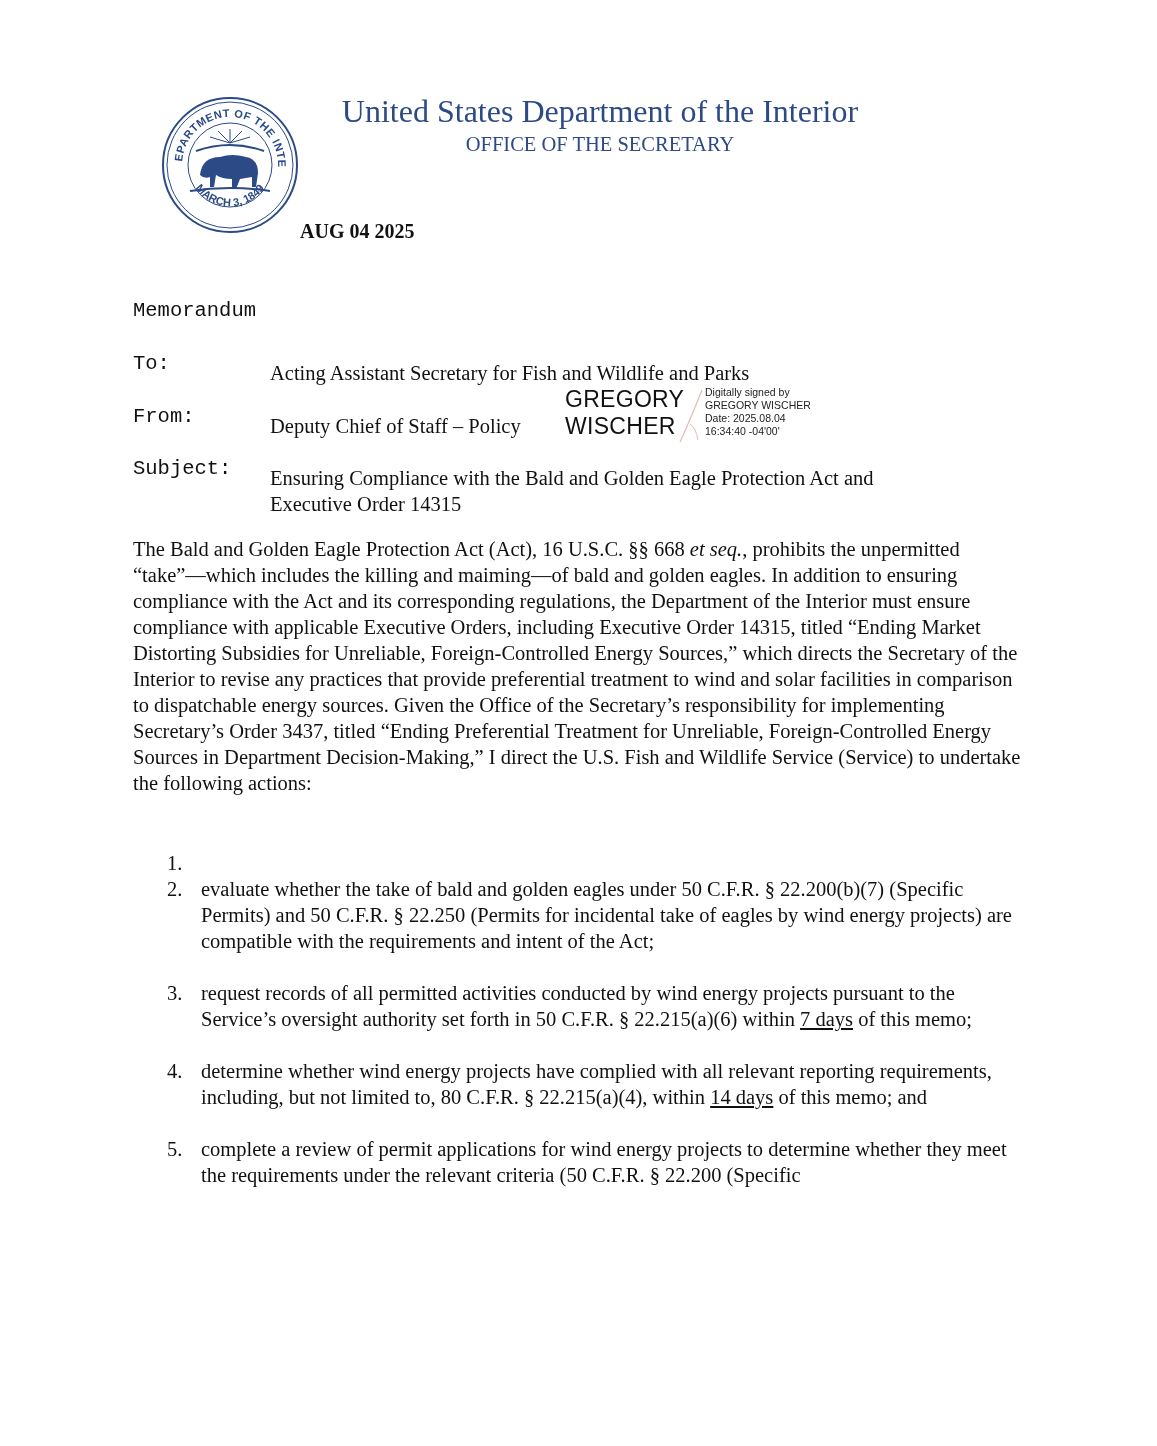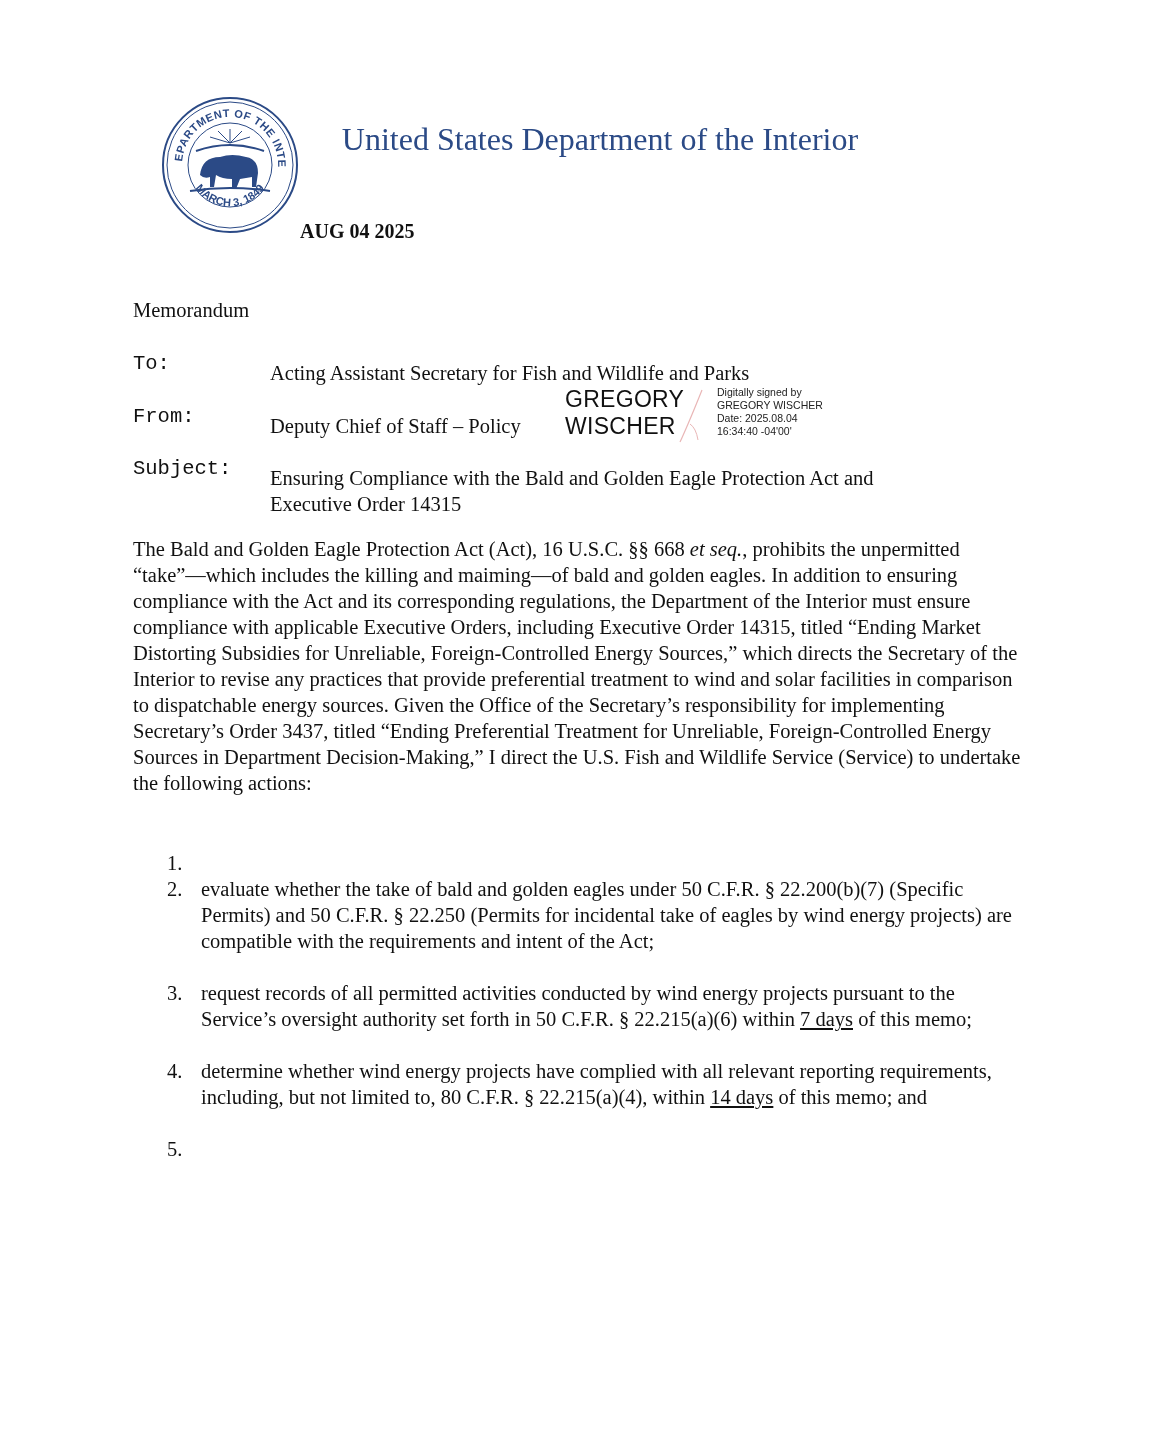--- a/index.html
+++ b/index.html
@@ -1,34 +1,34 @@
 <!DOCTYPE html>
 <html><head>
 <meta charset="utf-8">
 <style>
   html, body { margin: 0; padding: 0; background: #ffffff; }
   body { width: 1157px; height: 1446px; position: relative; overflow: hidden;
          font-family: "Liberation Serif", "DejaVu Serif", serif; color: #111; }
   .seal { position: absolute; left: 160px; top: 95px; width: 140px; height: 140px; }
-  .letterhead { position: absolute; left: 300px; top: 120px; width: 600px; text-align: center; color: #2b4a86; }
+  .letterhead { position: absolute; left: 300px; top: 92px; width: 600px; text-align: center; color: #2b4a86; }
   .lh-title { font-size: 32px; line-height: 38px; }
   .lh-office { font-size: 20.5px; line-height: 24px; margin-top: 2px; }
   .lh-city { font-size: 20.5px; line-height: 26px; }
   .date { position: absolute; left: 300px; top: 220px; width: 600px; text-align: left;
           font-size: 20px; font-weight: bold; color: #111; }
-  .memo-label { position: absolute; left: 133px; top: 299px; font-size: 20.5px; }
+  .memo-label { position: absolute; left: 133px; top: 299px; font-size: 20.5px; font-family: Liberation Mono, monospace; }
   .hdr-row { position: absolute; left: 133px; font-size: 20.5px; line-height: 26px; }
   .hdr-key { position: absolute; left: 0; top: 0; width: 130px; font-family: Liberation Mono, monospace; }
   .hdr-val { position: absolute; left: 137px; top: 0; width: 720px; margin-top: 9px; }
   .sig { position: absolute; left: 561px; top: 386px; width: 280px; height: 60px; }
   .sig-name { position: absolute; left: 4px; top: 0; font-family: "Liberation Sans", "DejaVu Sans", sans-serif;
               font-size: 23px; line-height: 27px; color: #111; letter-spacing: 0.3px; }
   .sig-mark { position: absolute; left: 115px; top: 2px; width: 30px; height: 56px; }
   .sig-meta { position: absolute; left: 144px; top: 0px; font-family: "Liberation Sans", "DejaVu Sans", sans-serif;
-              font-size: 10.5px; line-height: 13px; color: #222; margin-left: 12px; }
+              font-size: 10.5px; line-height: 13px; color: #222; }
   .body-par { position: absolute; left: 133px; top: 536px; width: 900px; font-size: 20.5px; line-height: 26px; }
   .actions { position: absolute; left: 133px; top: 850px; width: 900px; font-size: 20.5px; line-height: 26px; margin: 0; padding: 0; list-style: none; }
   .action { position: relative; padding-left: 68px; margin-bottom: 26px; }
   .action-num { position: absolute; left: 34px; top: 0; }
   u { text-decoration: underline; text-underline-offset: 2px; }
 </style>
 </head>
 <body>
 
 <div class="seal">
@@ -56,20 +56,21 @@
     </g>
     <path d="M 36 56 Q 70 44 104 56" fill="none" stroke="#2b4a86" stroke-width="2"></path>
 
     <path d="M 40 80 Q 42 62 60 62 Q 72 58 86 62 Q 98 64 98 78 L 96 92 L 92 92 L 92 82 L 80 84 L 76 94 L 72 94 L 72 84 Q 62 84 56 80 L 54 92 L 50 92 L 50 82 Q 44 84 40 80 Z" fill="#2b4a86"></path>
     <path d="M 30 96 Q 70 90 110 96" fill="none" stroke="#2b4a86" stroke-width="2"></path>
   </svg>
 </div>
 
 <div class="letterhead">
   <div class="lh-title">United States Department of the Interior</div>
+  <div class="lh-office">OFFICE OF THE SECRETARY</div>
 </div>
 
 <div class="date">AUG 04 2025</div>
 
 <div class="memo-label">Memorandum</div>
 
 <div class="hdr-row" style="top:351px;">
   <span class="hdr-key">To:</span>
   <span class="hdr-val">Acting Assistant Secretary for Fish and Wildlife and Parks</span>
 </div>
@@ -117,14 +118,15 @@
   <li class="action">
     <span class="action-num">3.</span>
     <span><span>request records of all permitted activities conducted by wind energy projects pursuant to the Service’s oversight authority set forth in 50 C.F.R. § 22.215(a)(6) within </span><u>7 days</u><span> of this memo;</span></span>
   </li>
   <li class="action">
     <span class="action-num">4.</span>
     <span><span>determine whether wind energy projects have complied with all relevant reporting requirements, including, but not limited to, 80 C.F.R. § 22.215(a)(4), within </span><u>14 days</u><span> of this memo; and</span></span>
   </li>
   <li class="action">
     <span class="action-num">5.</span>
+    <span>complete a review of permit applications for wind energy projects to determine whether they meet the requirements under the relevant criteria (50 C.F.R. § 22.200 (Specific</span>
   </li>
 </ol>
 
 </body></html>

